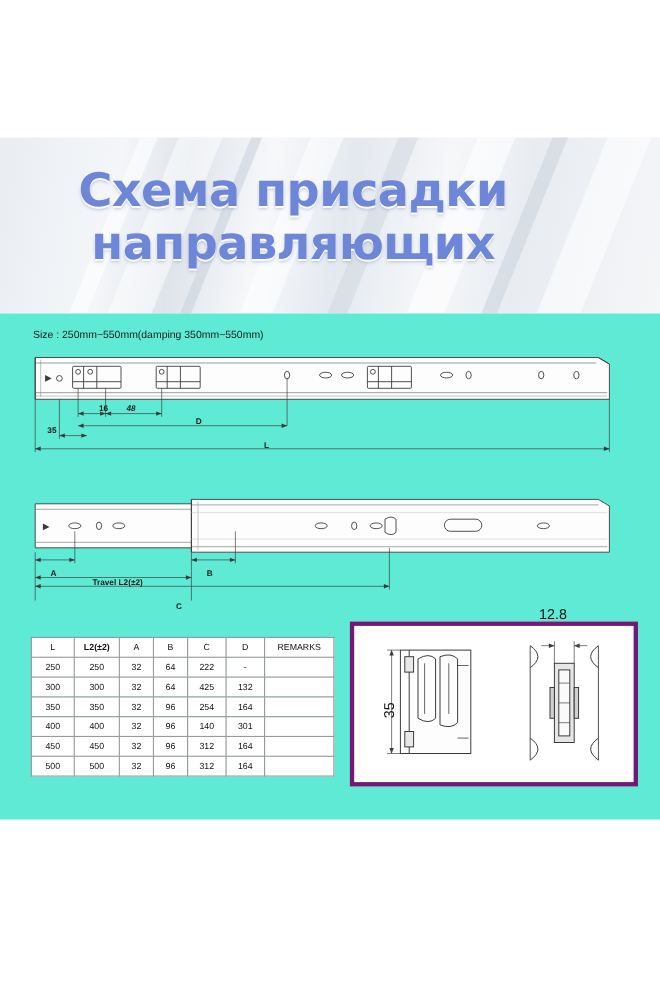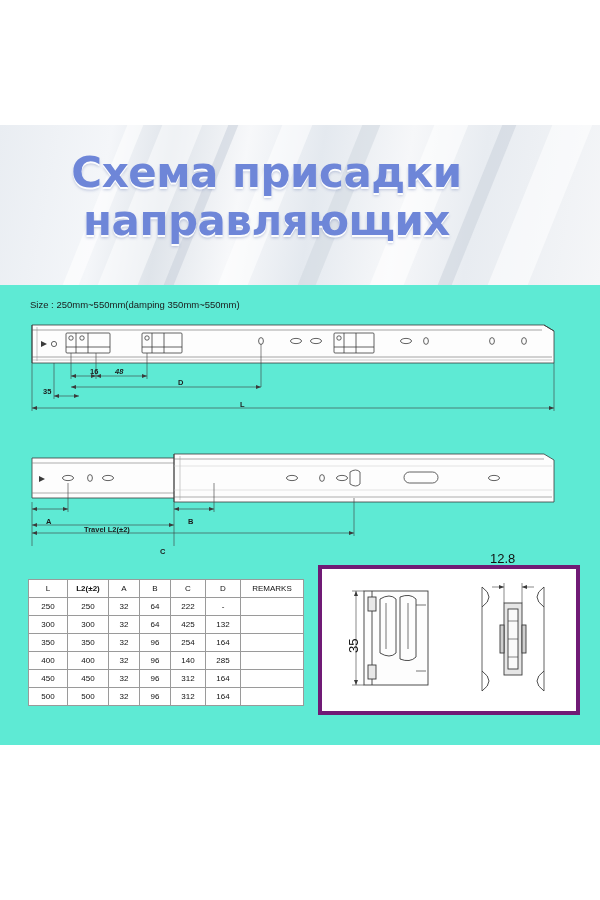--- a/index.html
+++ b/index.html
@@ -346,21 +346,21 @@
         <td>254</td>
         <td>164</td>
         <td></td>
       </tr>
       <tr>
         <td>400</td>
         <td>400</td>
         <td>32</td>
         <td>96</td>
         <td>140</td>
-        <td>285</td>
+        <td>301</td>
         <td></td>
       </tr>
       <tr>
         <td>450</td>
         <td>450</td>
         <td>32</td>
         <td>96</td>
         <td>312</td>
         <td>164</td>
         <td></td>

